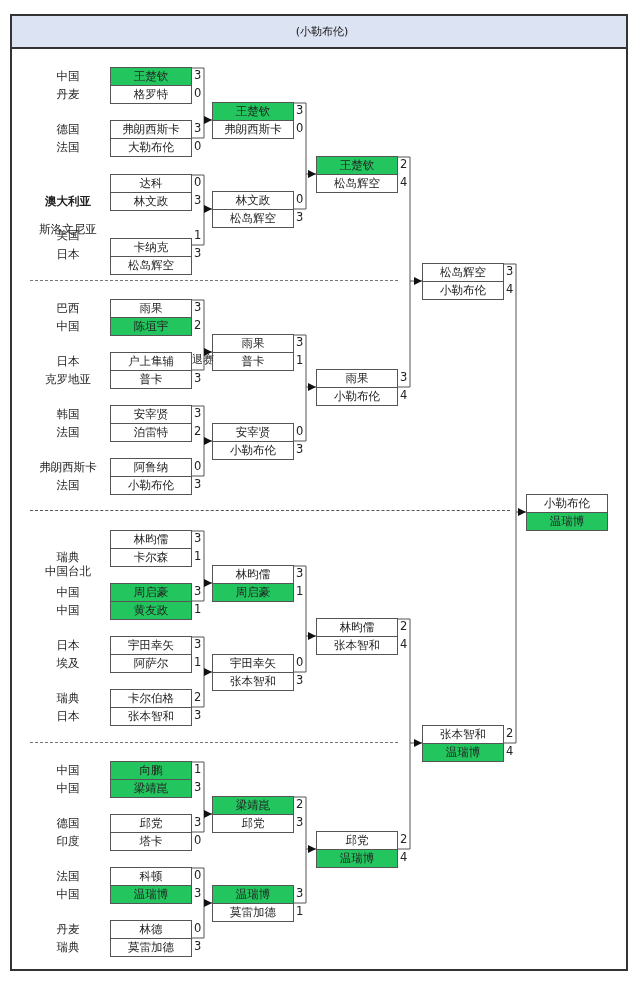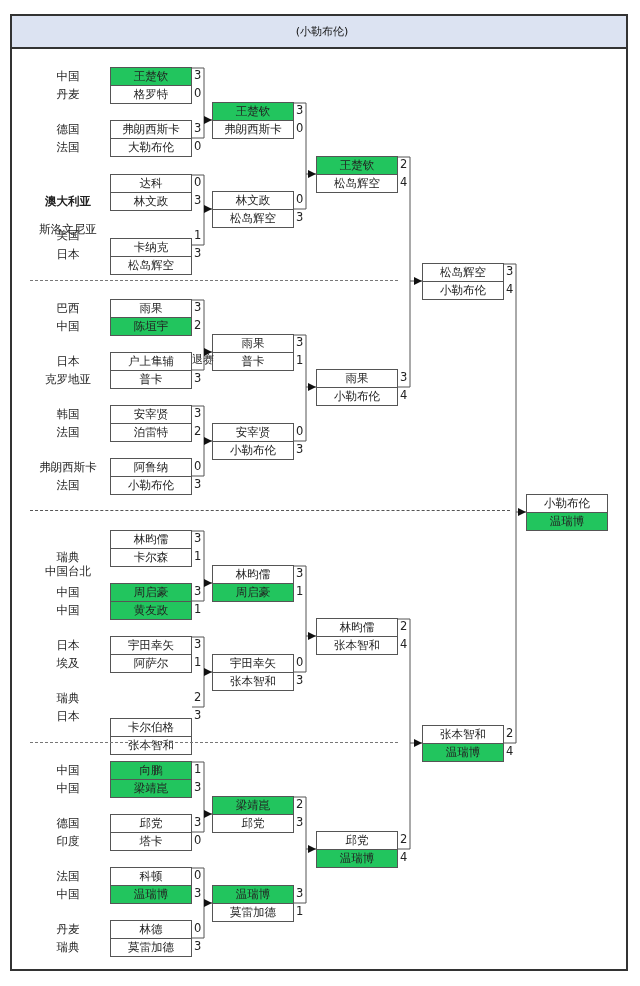--- a/index.html
+++ b/index.html
@@ -206,21 +206,21 @@
     <div class="score" style="left: 194px; top: 654px;">1</div>
     <div class="country" style="top: 654px;">埃及</div>
     <div class="match" style="left: 110px; top: 636px;">
       <div class="slot">宇田幸矢</div>
       <div class="slot">阿萨尔</div>
     </div>
     <div class="score" style="left: 194px; top: 689px;">2</div>
     <div class="country" style="top: 689px;">瑞典</div>
     <div class="score" style="left: 194px; top: 707px;">3</div>
     <div class="country" style="top: 707px;">日本</div>
-    <div class="match" style="left: 110px; top: 718px;">
+    <div class="match" style="left: 110px; top: 689px;">
       <div class="slot">卡尔伯格</div>
       <div class="slot">张本智和</div>
     </div>
     <div class="score" style="left: 194px; top: 761px;">1</div>
     <div class="country" style="top: 761px;">中国</div>
     <div class="score" style="left: 194px; top: 779px;">3</div>
     <div class="country" style="top: 779px;">中国</div>
     <div class="match" style="left: 110px; top: 761px;">
       <div class="slot cn">向鹏</div>
       <div class="slot cn">梁靖崑</div>

